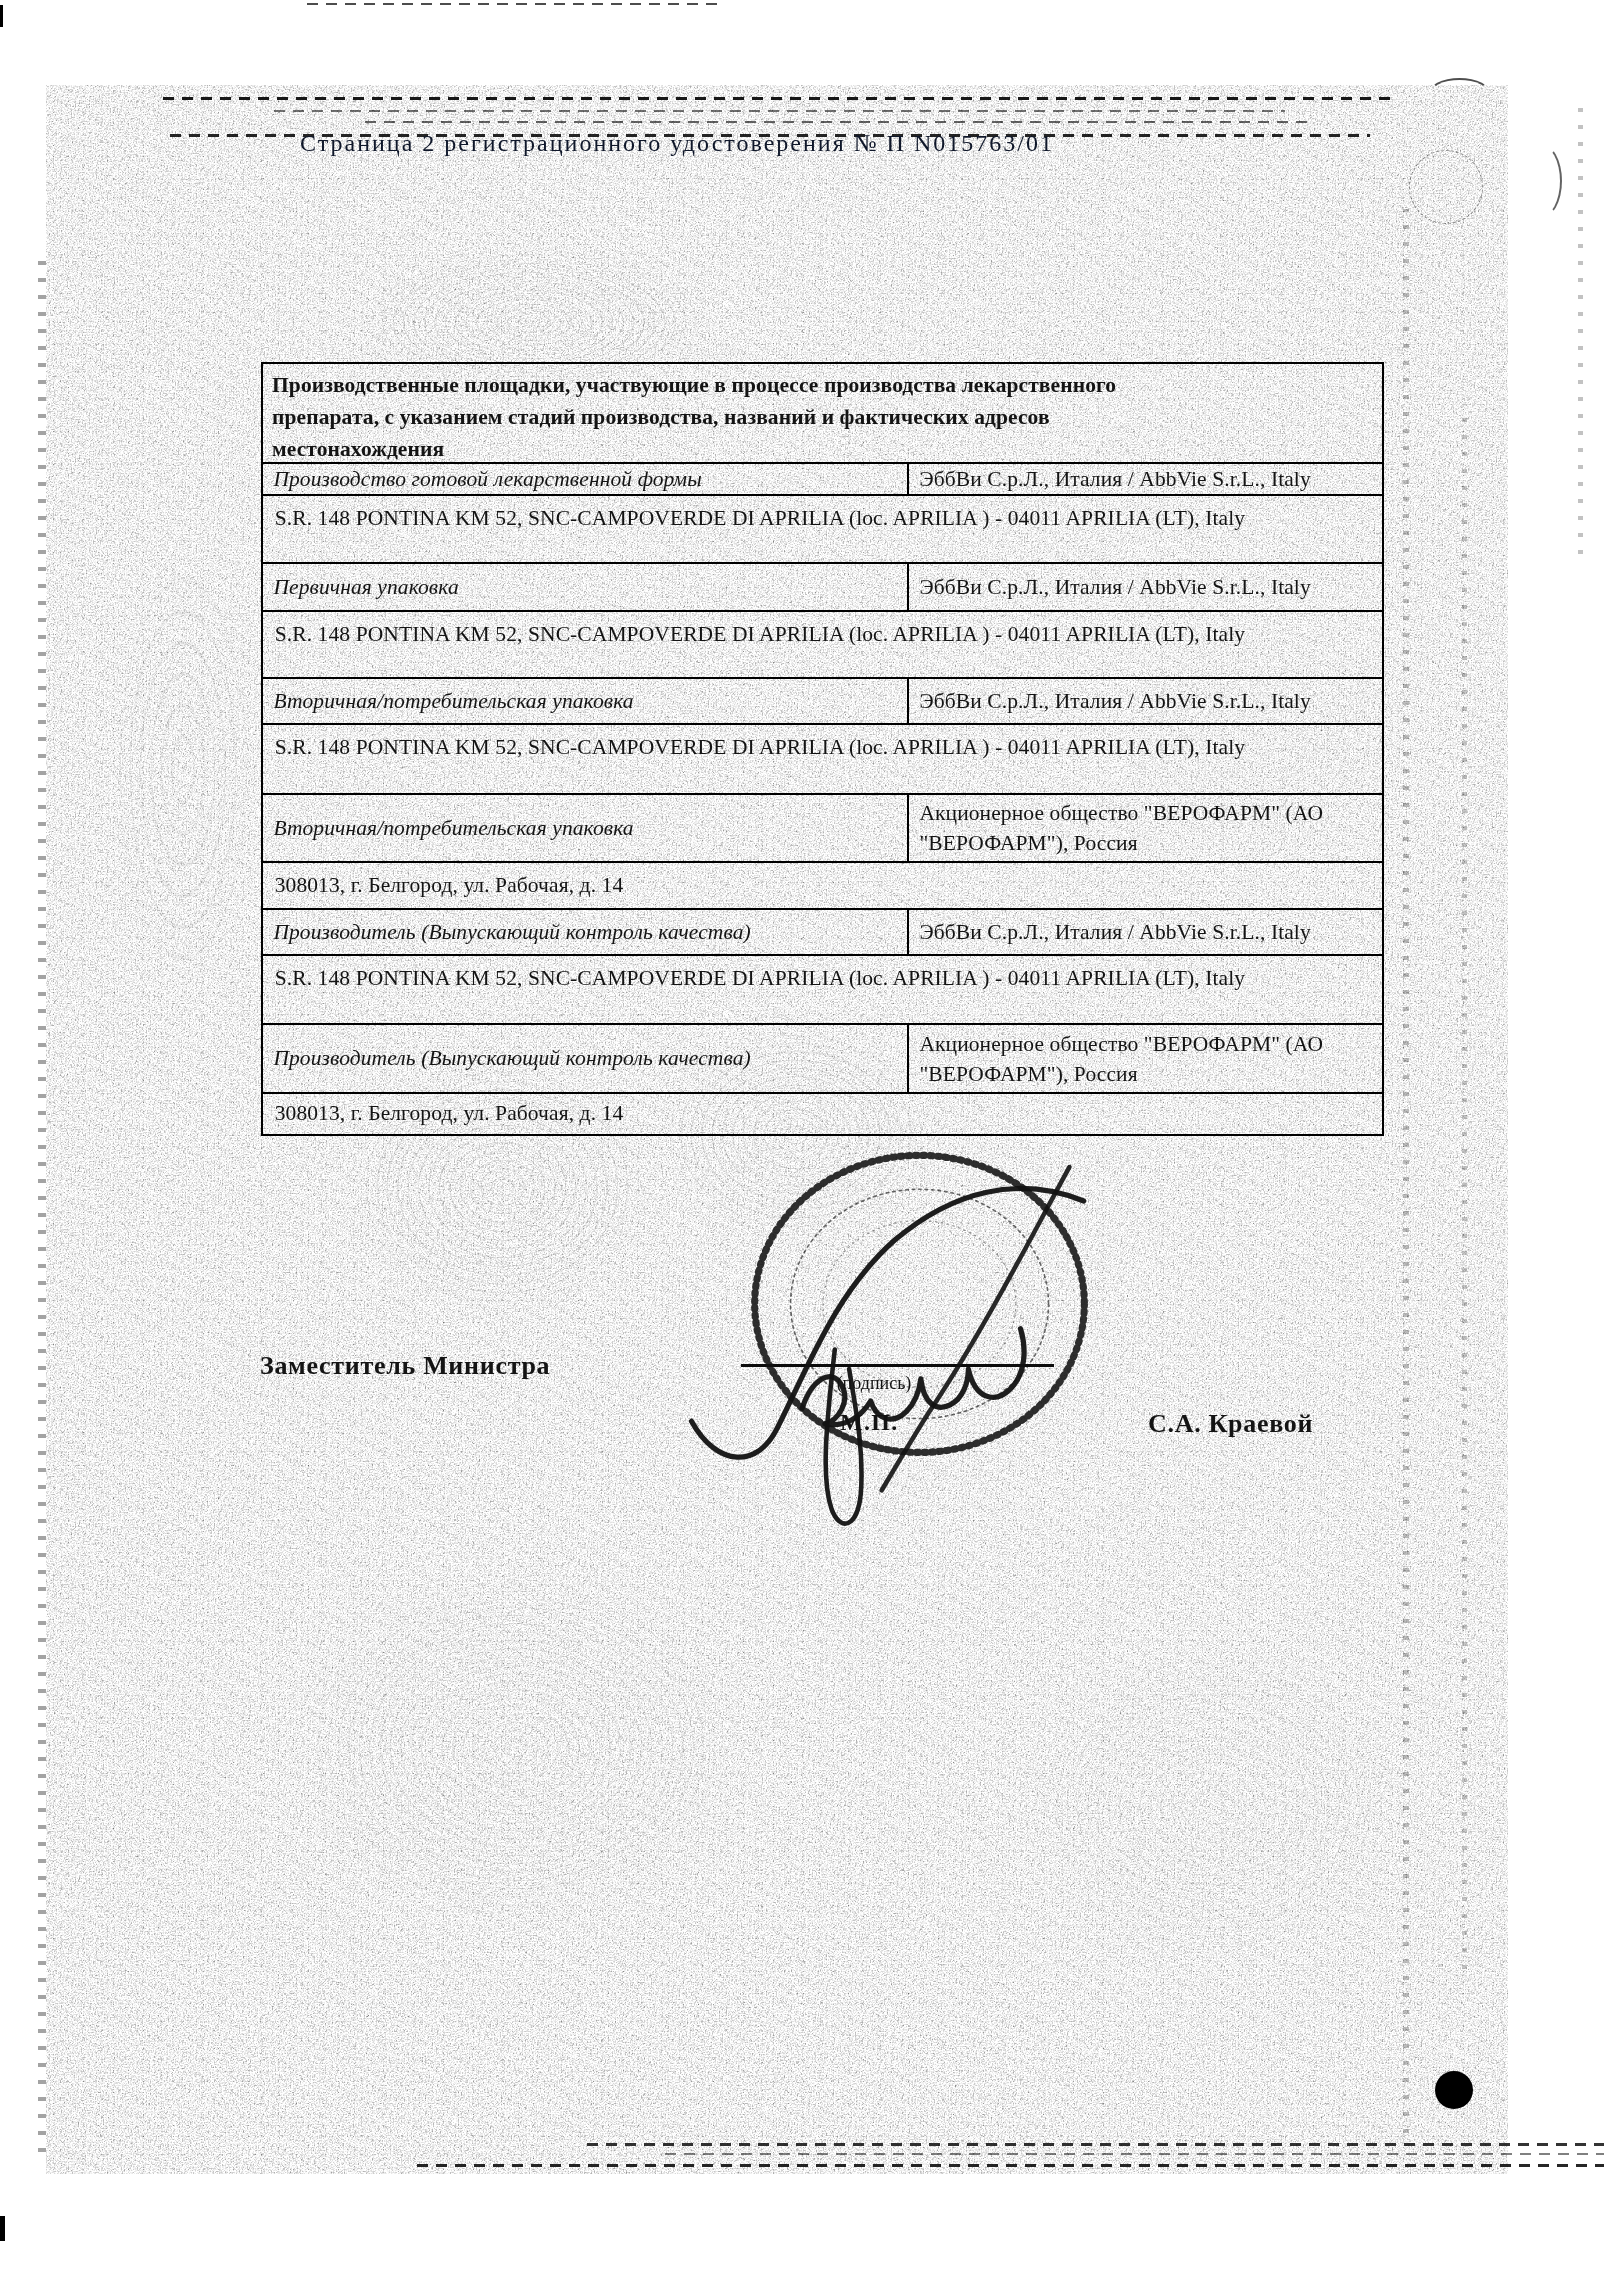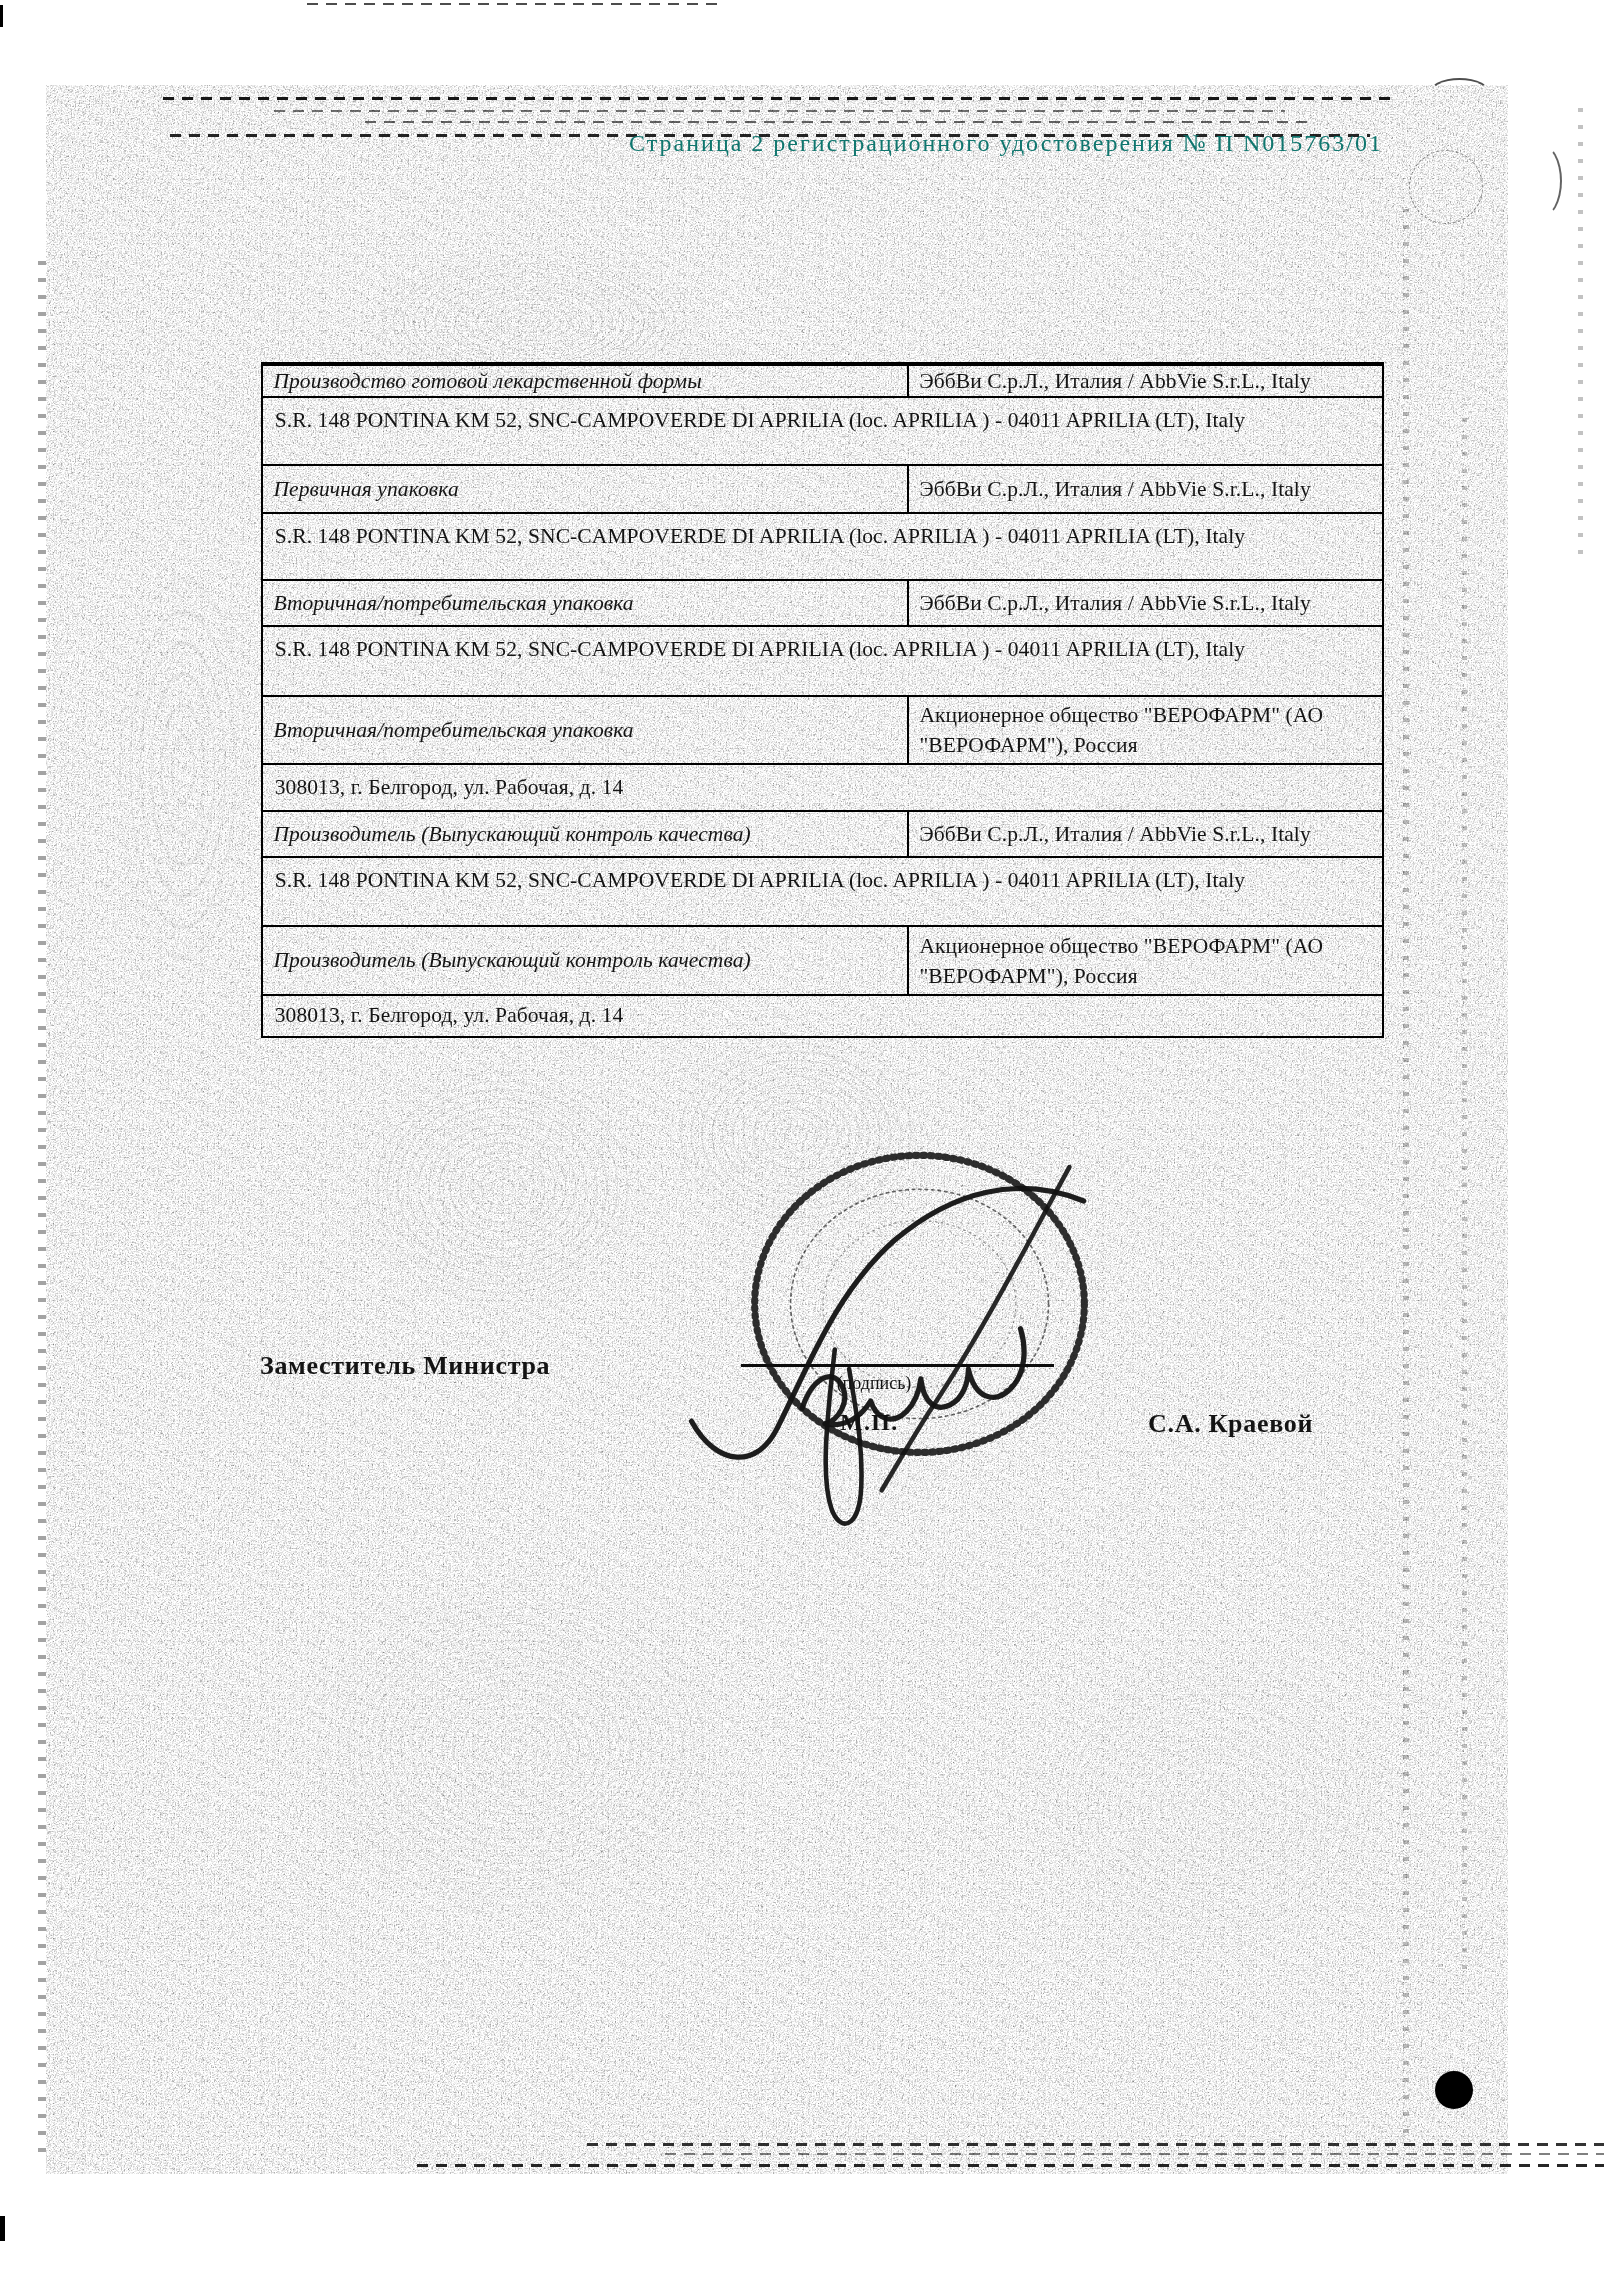--- a/index.html
+++ b/index.html
@@ -32,22 +32,22 @@
     background:repeating-radial-gradient(ellipse at 50% 50%, rgba(12,12,12,.6) 0 1.3px, transparent 1.3px 10.4px);
     -webkit-mask-image:radial-gradient(closest-side,#000 55%,transparent 74%);
     mask-image:radial-gradient(closest-side,#000 55%,transparent 74%);
   }
   .hnoise{position:absolute;background:repeating-linear-gradient(90deg,#000 0 11px,transparent 11px 19px);}
   .vnoise{position:absolute;background:repeating-linear-gradient(0deg,rgba(0,0,0,.8) 0 3.9px,transparent 3.9px 17px);}
   .edge-mark{position:absolute;background:#000;}
   .arc{position:absolute;border:2px solid #222;border-radius:50%;background:transparent;}
   
   .doc-header{
-    position:absolute;left:300px;top:130px;width:1083px;text-align:right;
-    font-size:24px;letter-spacing:2px;white-space:nowrap;color:#0f766e;
+    position:absolute;left:300px;top:130px;width:1083px;text-align:left;
+    font-size:24px;letter-spacing:2px;white-space:nowrap;color:#0f172a;
   }
   
   .tbl{position:absolute;left:261px;top:362px;width:1123px;border:2.6px solid #000;box-sizing:border-box;font-size:21.5px;letter-spacing:0.1px;}
   .t-title{height:98px;font-weight:bold;line-height:32px;padding:5.2px 189px 0 9px;box-sizing:border-box;overflow:hidden;}
   .r{border-top:2.6px solid #000;box-sizing:border-box;}
   .r.pair{display:flex;align-items:center;}
   .cl{width:646px;box-sizing:border-box;border-right:2px solid #000;align-self:stretch;display:flex;align-items:center;padding:0 6.5px 0 10.4px;font-style:italic;}
   .cr{flex:1;padding:0 6.5px 0 10.4px;line-height:30px;}
   .ca{padding:6.5px 15.7px 0 11.7px;line-height:31px;box-sizing:border-box;height:100%;}
   
@@ -95,20 +95,21 @@
   <div class="vnoise" style="left:1578px;top:98px;width:5.2px;height:456px;opacity:.3"></div>
   <div class="edge-mark" style="left:0;top:5.2px;width:2.6px;height:22px"></div>
   <div class="edge-mark" style="left:0;top:2216px;width:5.2px;height:25px"></div>
   <div class="arc" style="left:1428px;top:78px;width:59px;height:29px;border-color:#222 transparent transparent transparent;opacity:.8"></div>
   <div class="arc" style="left:1519px;top:143px;width:39px;height:72px;border-color:transparent #222 transparent transparent;opacity:.7"></div>
   <div class="arc" style="left:1409px;top:150px;width:72px;height:72px;border-width:1.3px;border-style:dashed;border-color:#333;opacity:.55"></div>
 
   <div class="doc-header">Страница 2 регистрационного удостоверения № П N015763/01</div>
 
   <div class="tbl">
+    <div class="t-title">Производственные площадки, участвующие в процессе производства лекарственного препарата, с указанием стадий производства, названий и фактических адресов местонахождения</div>
 
     <div class="r pair" style="height:32px">
       <div class="cl">Производство готовой лекарственной формы</div>
       <div class="cr">ЭббВи С.р.Л., Италия / AbbVie S.r.L., Italy</div>
     </div>
     <div class="r" style="height:68px">
       <div class="ca">S.R. 148 PONTINA KM 52, SNC-CAMPOVERDE DI APRILIA (loc. APRILIA ) - 04011 APRILIA (LT), Italy</div>
     </div>
     <div class="r pair" style="height:48px">
       <div class="cl">Первичная упаковка</div>

